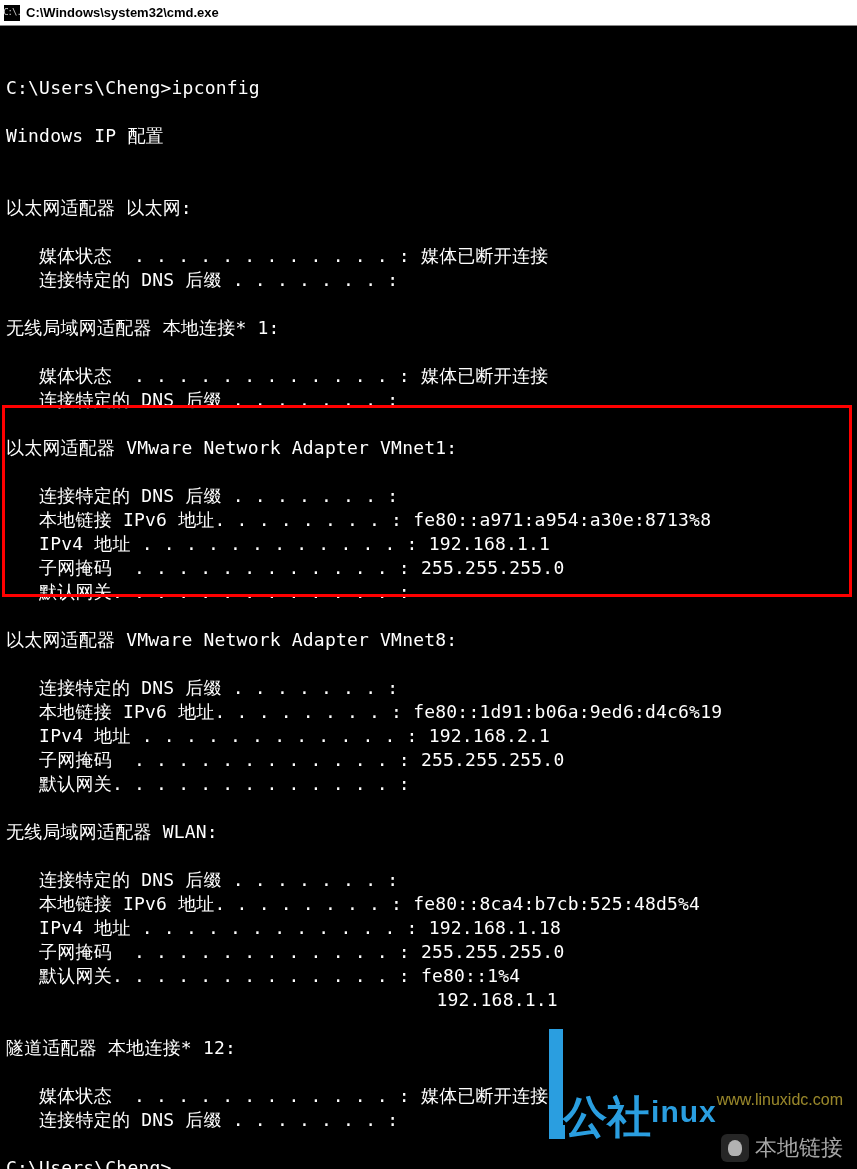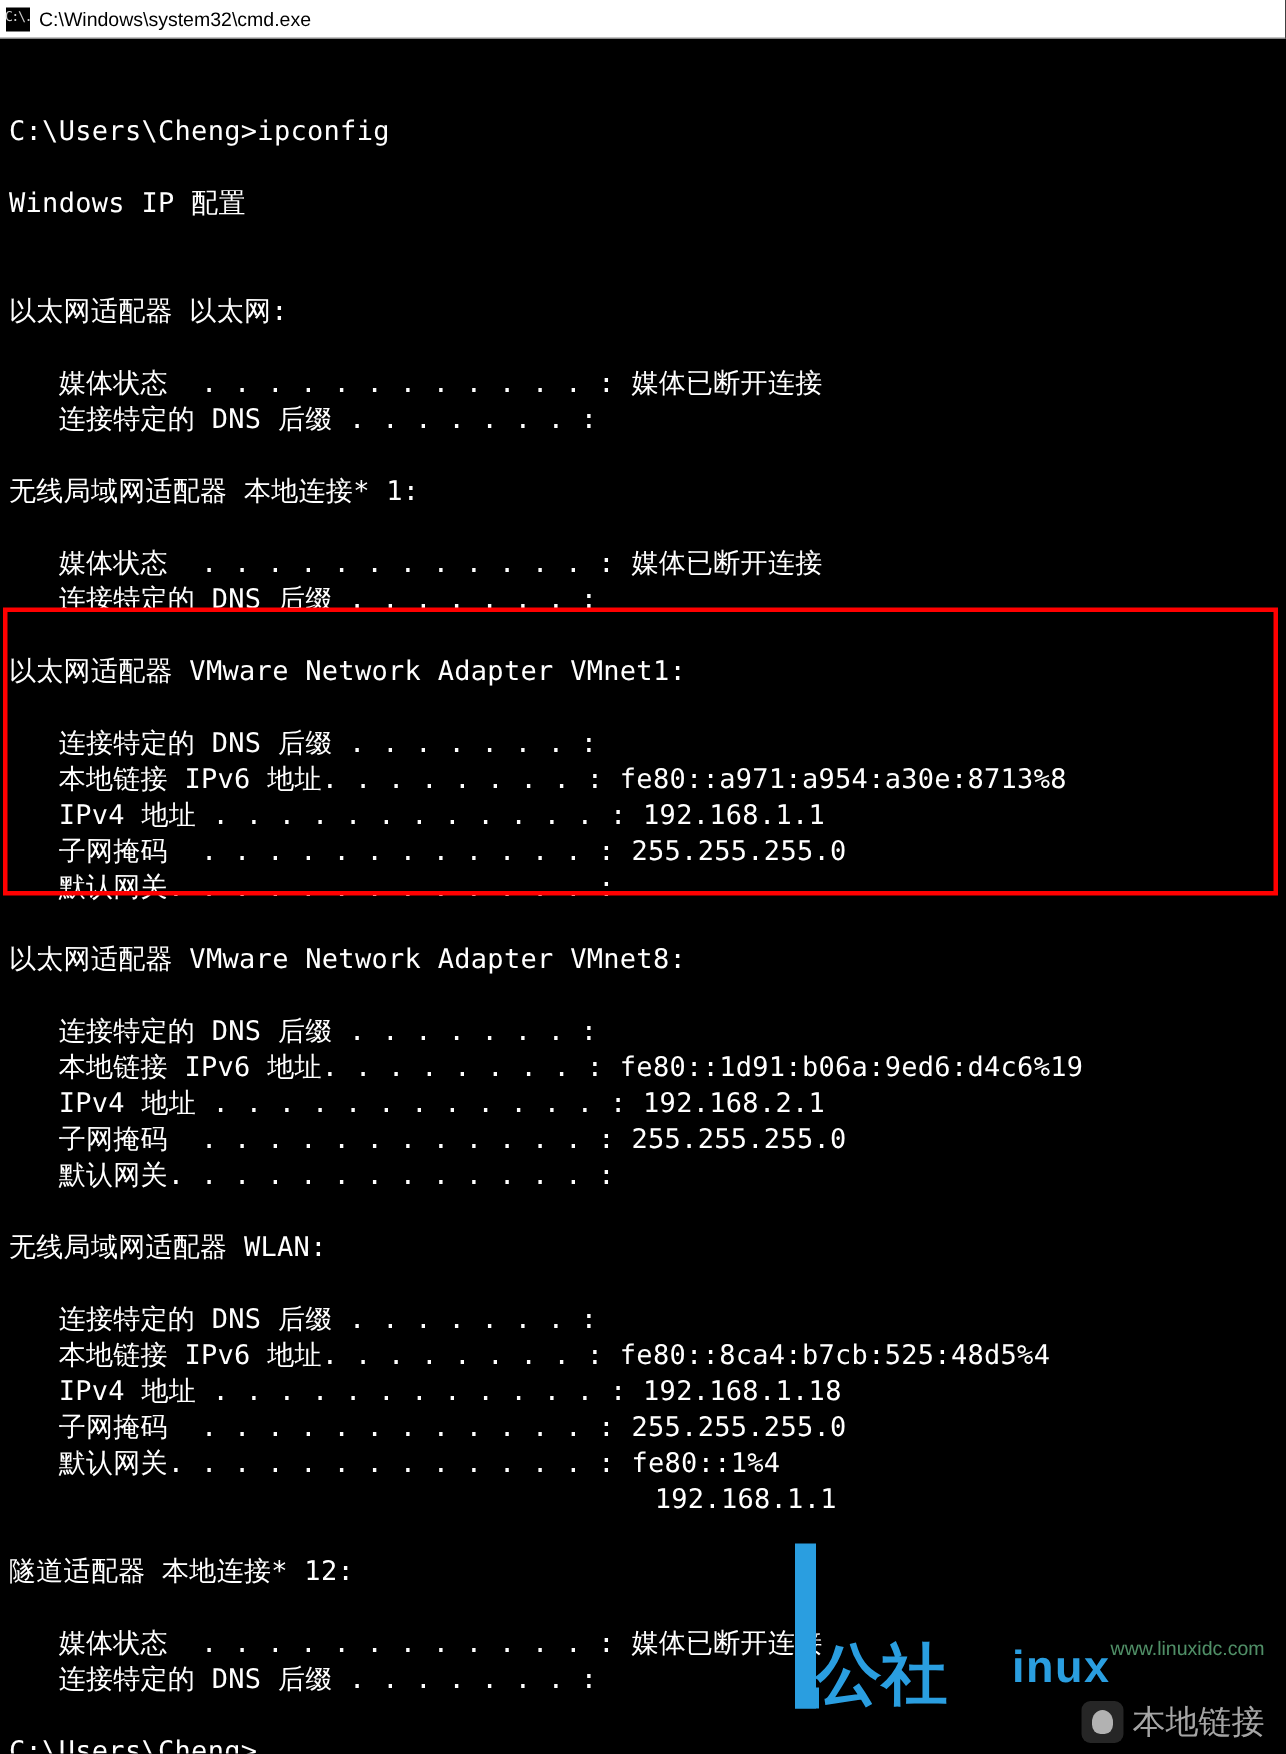--- a/index.html
+++ b/index.html
@@ -30,20 +30,21 @@
     align-items: center; justify-content: center;
   }
   .title-icon-inner {
     color:#ccc; font-size:9px; line-height:1; font-family: Consolas, monospace;
     letter-spacing:-1px;
   }
   .title-text {
     color: #000;
     font-size: 13px;
     font-family: "Segoe UI", Tahoma, sans-serif;
+    font-weight: bold;
   }
 
   .terminal {
     padding: 26px 6px 6px 6px;
     white-space: pre;
     line-height: 24px;
     letter-spacing: 0.2px;
     position: relative;
   }
 
@@ -64,22 +65,22 @@
   .wm1-l {
     width: 16px; height: 110px;
     border-left: 14px solid #2a9ee0;
     border-bottom: 14px solid #2a9ee0;
   }
   .wm1-text {
     display:flex; align-items:flex-start;
     margin-left:-2px;
   }
   .wm1-big { color:#2a9ee0; font-size:44px; font-weight:bold; font-family: "Microsoft YaHei","SimHei",sans-serif; line-height:1;}
-  .wm1-inux { color:#2a9ee0; font-size:30px; font-weight:bold; font-family: Arial,sans-serif; letter-spacing:1px;margin-left:43px;}
-  .wm1-url { color:#86efac; font-size:13px; opacity:0.6; font-family: Arial,sans-serif; margin-top:-4px;}
+  .wm1-inux { color:#2a9ee0; font-size:30px; font-weight:bold; font-family: Arial,sans-serif; letter-spacing:1px;}
+  .wm1-url { color:#fde047; font-size:16px; opacity:0.6; font-family: Arial,sans-serif; margin-top:-4px;}
 
   .watermark2 {
     position:absolute;
     right: 14px; bottom: 6px;
     display:flex; align-items:center; gap:6px;
     opacity:0.75;
   }
   .wm2-icon{
     width:28px;height:28px;border-radius:6px;background:#333;
     display:flex;align-items:center;justify-content:center;

